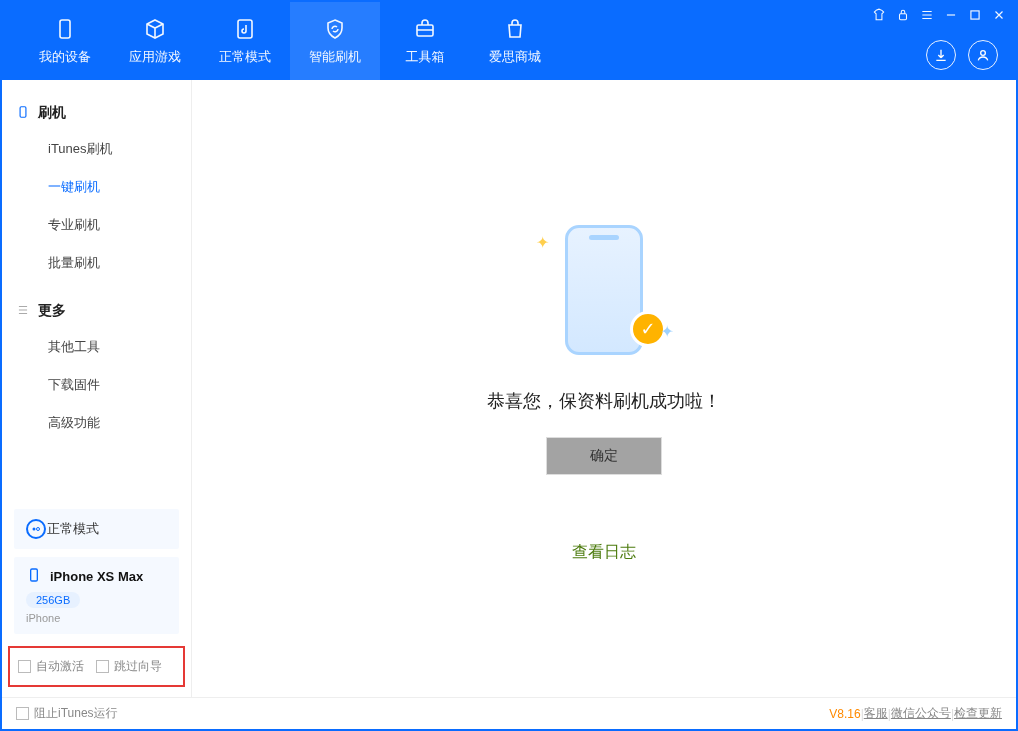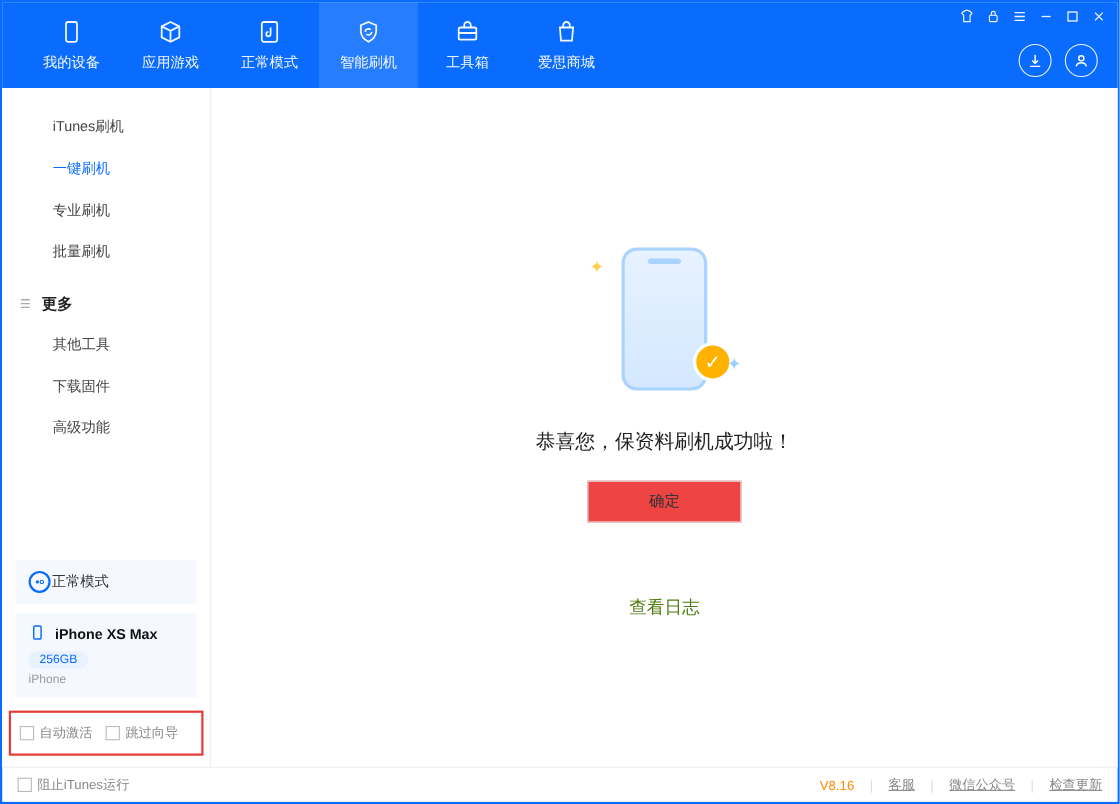--- a/index.html
+++ b/index.html
@@ -109,31 +109,31 @@
 .badge {
   position:absolute; right:8px; bottom:18px;
   width:36px; height:36px; background:#ffb300; border-radius:50%;
   border:3px solid #fff;
   display:flex; align-items:center; justify-content:center; color:#fff; font-size:18px;
 }
 .spark { position:absolute; color:#ffcf4d; font-size:16px;}
 .spark.s1{top:18px;left:2px;} .spark.s2{bottom:24px;right:0px;color:#9dd1ff;}
 .msg { font-size:18px; color:#222; }
 .ok-btn {
-  width:140px; height:38px; border:1px solid #ddd; background:#ef4444;
+  width:116px; height:38px; border:1px solid #ddd; background:#a3a3a3;
   font-size:14px; color:#333; cursor:pointer;
 }
 .log-link { font-size:16px; color:#4d7c0f; cursor:pointer; text-decoration:none;margin-top:43px;}
 
 .footer {
   height: 32px; border-top:1px solid #eee;
   display:flex; align-items:center; padding:0 14px;
   font-size:12px; color:#888;
 }
-.footer-right { margin-left:auto; display:flex; align-items:center; gap:14px;}
+.footer-right { margin-left:auto; display:flex; align-items:center; }
 .ver { color:#ff8a00;}
 .divider{color:#ddd;}
 .flink{color:#888; cursor:pointer;text-decoration:underline;}
 </style>
 </head>
 <body>
 
 <div class="window">
 
   <div class="header">
@@ -225,20 +225,26 @@
             <path d="M5 20c1-4 5-5 7-5s6 1 7 5" stroke="#fff" stroke-width="2" fill="none"></path>
           </svg>
         </div>
     </div>
   </div>
 
   <div class="body">
 
     <div class="sidebar">
       <div class="side-sec">
+        <div class="side-head">
+          <span><svg width="14" height="14" viewBox="0 0 24 24">
+                <rect x="7" y="3" width="10" height="18" rx="2" fill="none" stroke="#0a6cff" stroke-width="2"></rect>
+              </svg></span>
+          <span>刷机</span>
+        </div>
         <ul class="side-list">
           <li class="side-item">iTunes刷机</li>
           <li class="side-item active">一键刷机</li>
           <li class="side-item">专业刷机</li>
           <li class="side-item">批量刷机</li>
         </ul>
         <div class="side-head">
           <span><svg width="14" height="14" viewBox="0 0 24 24">
                 <path d="M5 6h14M5 12h14M5 18h14" stroke="#aaa" stroke-width="2"></path>
               </svg></span>

